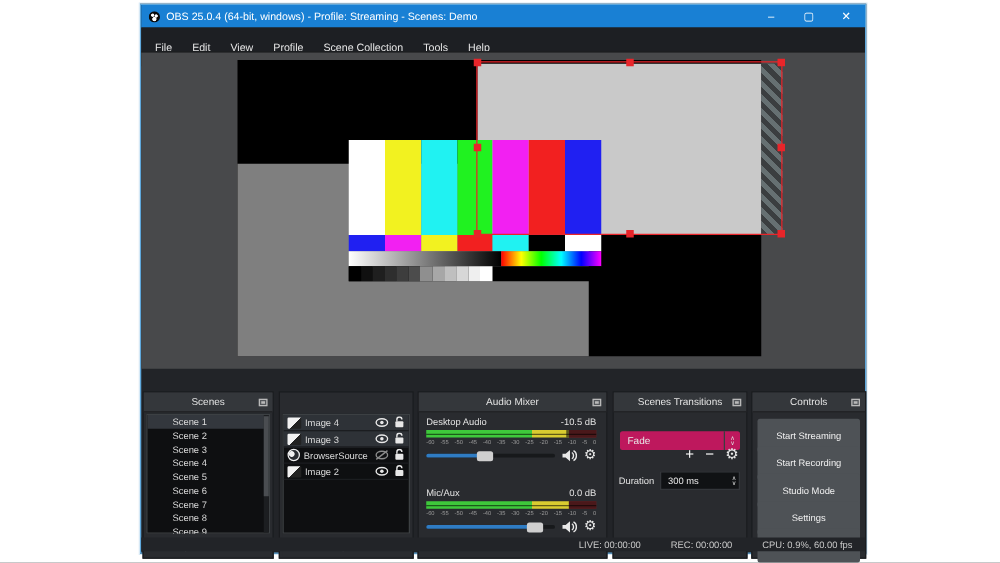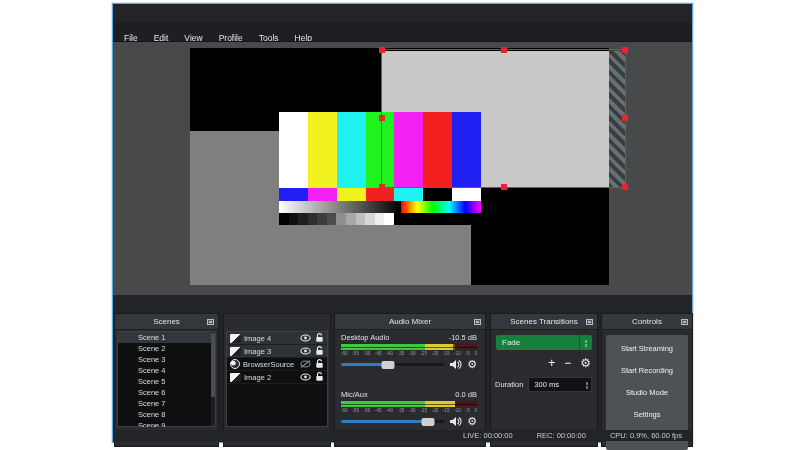--- a/index.html
+++ b/index.html
@@ -73,21 +73,21 @@
     background:linear-gradient(to right,var(--meter_green,#3ec93b) 0 62%,var(--meter_yellow,#d9cb30) 62% 84%,#a22026 84% 100%);}
   .meter::after{content:"";position:absolute;left:0;right:0;top:2.6px;height:0.8px;background:rgba(0,0,0,.55);}
   .meter .dim{position:absolute;top:0;bottom:0;right:0;background:rgba(20,20,20,.62);}
   .ticks{display:flex;justify-content:space-between;color:#9a9a9a;font-size:4.6px;margin-top:1px;}
   .sldrow{display:flex;align-items:center;margin-top:3px;gap:5px;}
   .sldtrack{position:relative;flex:1;height:3px;background:#17191b;border-radius:2px;}
   .sldfill{position:absolute;left:0;top:0;bottom:0;background:var(--slider_blue,#2f7cc4);border-radius:2px;}
   .sldhdl{position:absolute;top:-2.5px;width:13px;height:8px;background:#cfcfcf;border-radius:2px;transform:translateX(-50%);}
   .gear{color:#e8e8e8;font-size:11px;line-height:1;}
   
-  .combo{position:absolute;left:5px;top:21px;width:96px;height:15px;background:#15803d;border-radius:2px;
+  .combo{position:absolute;left:5px;top:31px;width:96px;height:15px;background:#be185d;border-radius:2px;
     color:#e8e8e8;font-size:8px;display:flex;align-items:center;padding-left:6px;}
   .combo .arr{margin-left:auto;width:13px;height:100%;border-left:1px solid #3a3d41;display:flex;
     flex-direction:column;align-items:center;justify-content:center;font-size:5px;line-height:4px;color:#ddd;}
   .tbtns{position:absolute;right:6px;top:42px;display:flex;gap:9px;color:#fff;font-size:12px;align-items:center;}
   .durrow{position:absolute;left:4px;top:63px;right:5px;display:flex;align-items:center;color:#e2e2e2;font-size:7.5px;}
   .spin{margin-left:5px;flex:1;height:15px;background:#101214;border:1px solid #33363a;color:#e8e8e8;
     display:flex;align-items:center;padding-left:5px;position:relative;}
   .spin .arr{position:absolute;right:2px;top:0;bottom:0;display:flex;flex-direction:column;justify-content:center;
     font-size:5px;line-height:4px;color:#ddd;}
   
@@ -95,26 +95,36 @@
     color:#f0f0f0;font-size:7.5px;display:flex;align-items:center;justify-content:center;}
   
   .statusbar{position:absolute;left:0;right:0;bottom:1px;height:11px;display:flex;align-items:center;
     justify-content:flex-end;gap:24px;padding-right:10px;color:#c9c9c9;font-size:7.5px;background:#222428;}
 </style>
 </head>
 <body>
 
 <div class="win">
 
+  <div class="titlebar">
+    <span class="obs-logo"></span>
+    <span>OBS 25.0.4 (64-bit, windows) - Profile: Streaming - Scenes: Demo</span>
+    <span class="win-btns">
+      <span class="win-btn">–</span>
+      <span class="win-btn">▢</span>
+      <span class="win-btn">✕</span>
+    </span>
+  </div>
 
   <div class="menubar">
     <span class="menu-item">File</span>
     <span class="menu-item">Edit</span>
     <span class="menu-item">View</span>
     <span class="menu-item">Profile</span>
+    <span class="menu-item">Scene Collection</span>
     <span class="menu-item">Tools</span>
     <span class="menu-item">Help</span>
   </div>
 
   <div class="preview">
     <div class="canvas"></div>
     <div class="src-gray"></div>
     <div class="src-light"></div>
     <div class="src-oob"></div>
 

